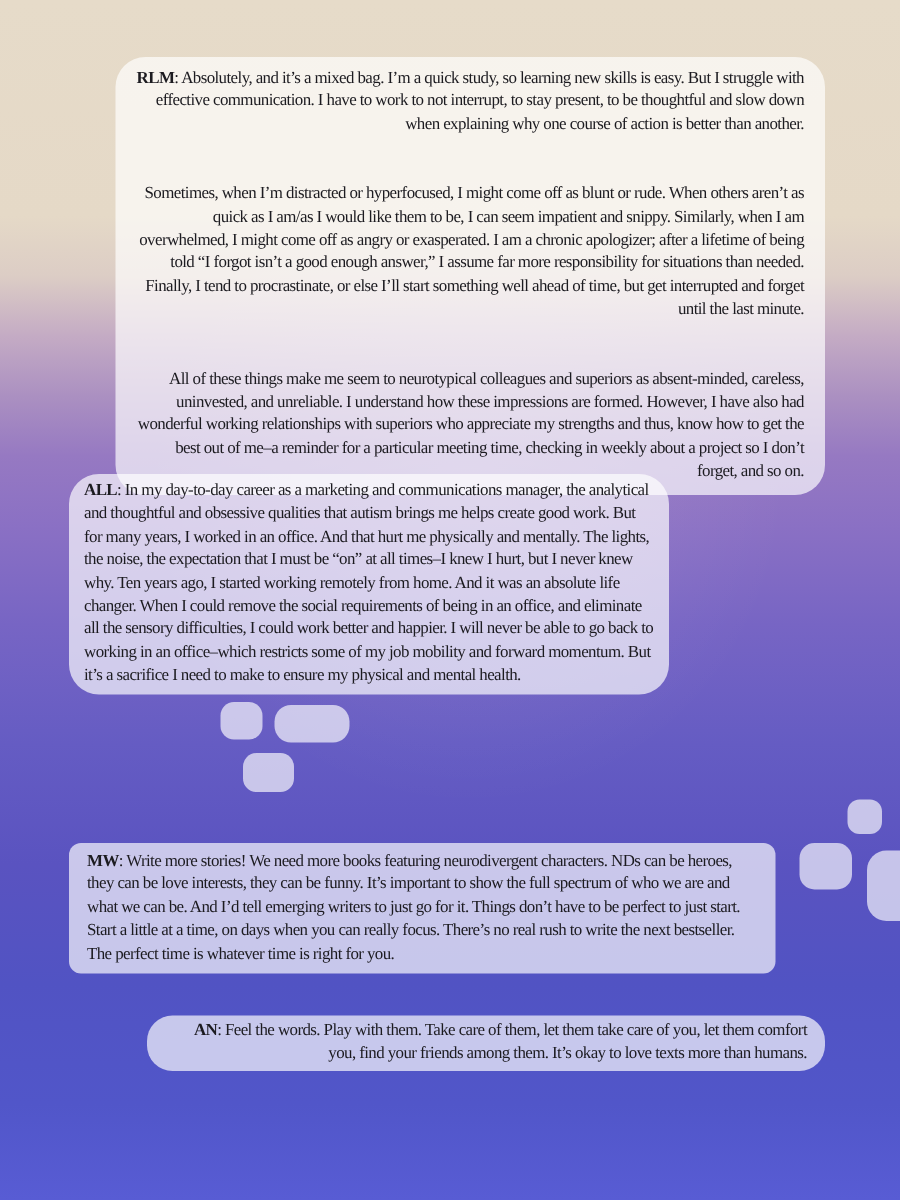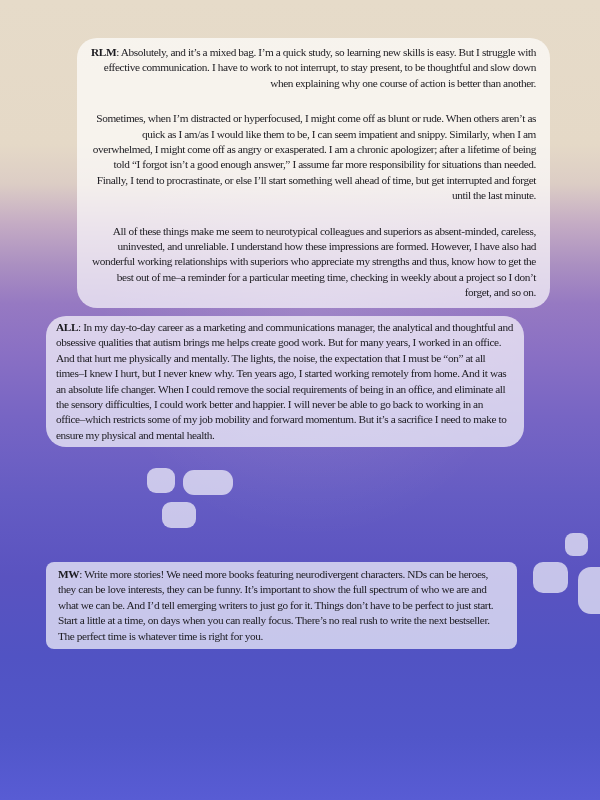--- a/index.html
+++ b/index.html
@@ -28,29 +28,29 @@
   }
   .bubble{
     position:absolute;
     box-sizing:border-box;
     background:rgba(255,255,255,0.68);
     font-size:11.3px;
     line-height:15.4px;
     letter-spacing:-0.4px;
   }
   .bubble p{margin:0;}
-  .bubble p + p{margin-top:20px;}
+  .bubble p + p{margin-top:31px;}
   .spk{font-weight:bold;}
   .deco{
     position:absolute;
     background:rgba(255,255,255,0.66);
   }
   
   #b-rlm{left:77px; top:38px;  width:473px; padding:7px 14px; border-radius:20px; text-align:right;}
-  #b-all{left:46px; top:316px; width:478px; padding:4px 10px; border-radius:20px; text-align:left;}
+  #b-all{left:46px; top:316px; width:400px; padding:4px 10px; border-radius:20px; text-align:left;}
   #b-q5 {left:210px;top:502px; width:343px; padding:3px 14px; border-radius:16px; text-align:right;
          font-size:13.5px; line-height:15.5px; letter-spacing:-0.3px;}
   #b-mw {left:46px; top:562px; width:471px; padding:5px 12px; border-radius:8px; text-align:left;}
   #b-an {left:98px; top:677px; width:452px; padding:3px 12px; border-radius:17px; text-align:right;}
   #d-l1{left:147px;top:468px;width:28px;height:25px;border-radius:9px;}
   #d-l2{left:183px;top:470px;width:50px;height:25px;border-radius:11px;}
   #d-l3{left:162px;top:502px;width:34px;height:26px;border-radius:9px;}
   #d-r1{left:565px;top:533px;width:23px;height:23px;border-radius:8px;}
   #d-r2{left:533px;top:562px;width:35px;height:31px;border-radius:10px;}
   #d-r3{left:578px;top:567px;width:42px;height:47px;border-radius:13px;}
@@ -76,14 +76,17 @@
 
 
   <div class="deco" id="d-r1"></div>
   <div class="deco" id="d-r2"></div>
   <div class="deco" id="d-r3"></div>
 
   <section class="bubble" id="b-mw">
     <p><span class="spk">MW</span><span>: Write more stories! We need more books featuring neurodivergent characters. NDs can be heroes, they can be love interests, they can be funny. It’s important to show the full spectrum of who we are and what we can be. And I’d tell emerging writers to just go for it. Things don’t have to be perfect to just start. Start a little at a time, on days when you can really focus. There’s no real rush to write the next bestseller. The perfect time is whatever time is right for you.</span></p>
   </section>
 
+  <section class="bubble" id="b-an">
+    <p><span class="spk">AN</span><span>: Feel the words. Play with them. Take care of them, let them take care of you, let them comfort you, find your friends among them. It’s okay to love texts more than humans.</span></p>
+  </section>
 
 </div>
 
 </body></html>

